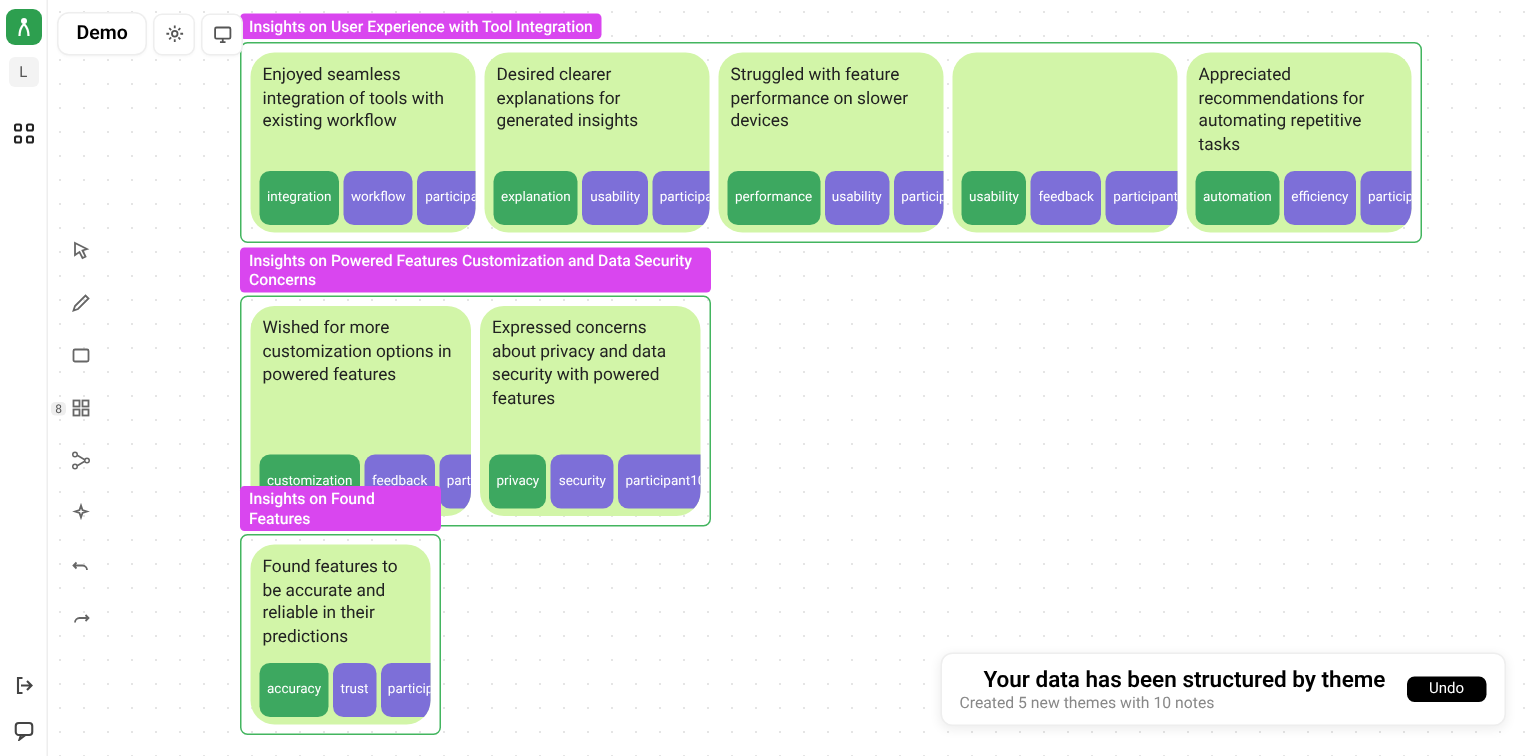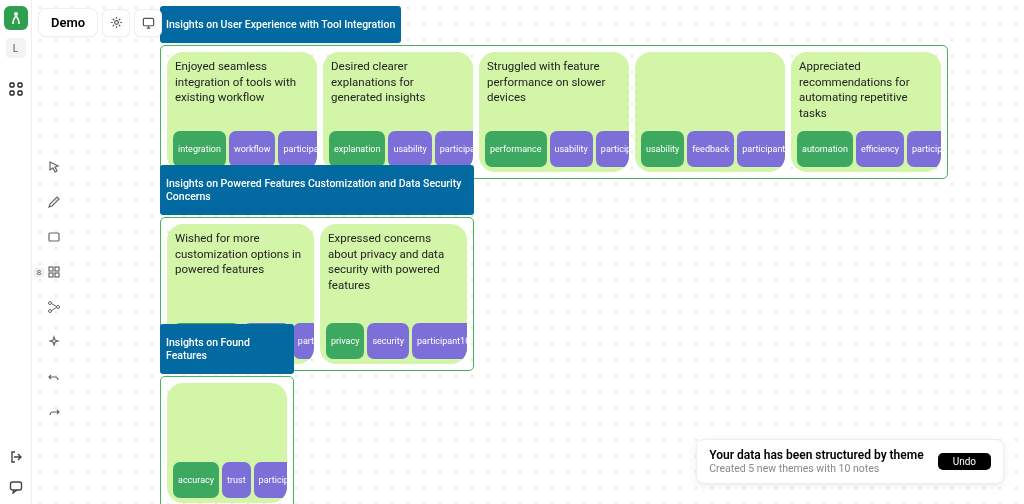--- a/index.html
+++ b/index.html
@@ -124,25 +124,25 @@
   position: absolute;
   left: 160px;
   top: 6px;
   z-index: 1;
 }
 .group {
   position: absolute;
 }
 .grouplabel {
   display: inline-block;
-  background: #0369a1;
+  background: #d946ef;
   color: #fff;
   font-size: 10.5px;
   font-weight: 500;
-  padding: 12px 6px;
+  padding: 2px 6px;
   border-radius: 3px;
   margin-bottom: 2px;
 }
 .groupbox {
   border: 1px solid #43b55f;
   border-radius: 5px;
   padding: 6px;
   display: flex;
   gap: 6px;
 }
@@ -188,21 +188,21 @@
   background: #fff;
   border: 1px solid #eee;
   border-radius: 8px;
   padding: 8px 12px;
   box-shadow: 0 2px 8px rgba(0,0,0,0.08);
   z-index: 10;
   display: flex;
   align-items: center;
   gap: 14px;
 }
-.toast-title { font-size: 12px; font-weight: 600; }
+.toast-title { font-size: 15px; font-weight: 600; margin-left: 16px; }
 .toast-sub { font-size: 10.5px; color: #888; }
 .undo {
   background: #000;
   color: #fff;
   font-size: 10px;
   padding: 3px 15px;
   border-radius: 5px;
   cursor: pointer;
 }
 svg { display: block; }
@@ -363,20 +363,21 @@
           <div class="cardtext">Expressed concerns about privacy and data security with powered features</div>
           <div class="tags">
             <span class="tag t-green">privacy</span>
             <span class="tag t-purple">security</span>
             <span class="tag t-purple">participant10</span>
           </div>
         </div>
       </div></div>
     <div class="group g3" style="left: 0px; top: 318px;"><div class="grouplabel">Insights on Found Features</div><div class="groupbox">
         <div class="card">
+          <div class="cardtext">Found features to be accurate and reliable in their predictions</div>
           <div class="tags">
             <span class="tag t-green">accuracy</span>
             <span class="tag t-purple">trust</span>
             <span class="tag t-purple">participant8</span>
           </div>
         </div>
       </div></div>
   </div>
 
 <div class="toast">

